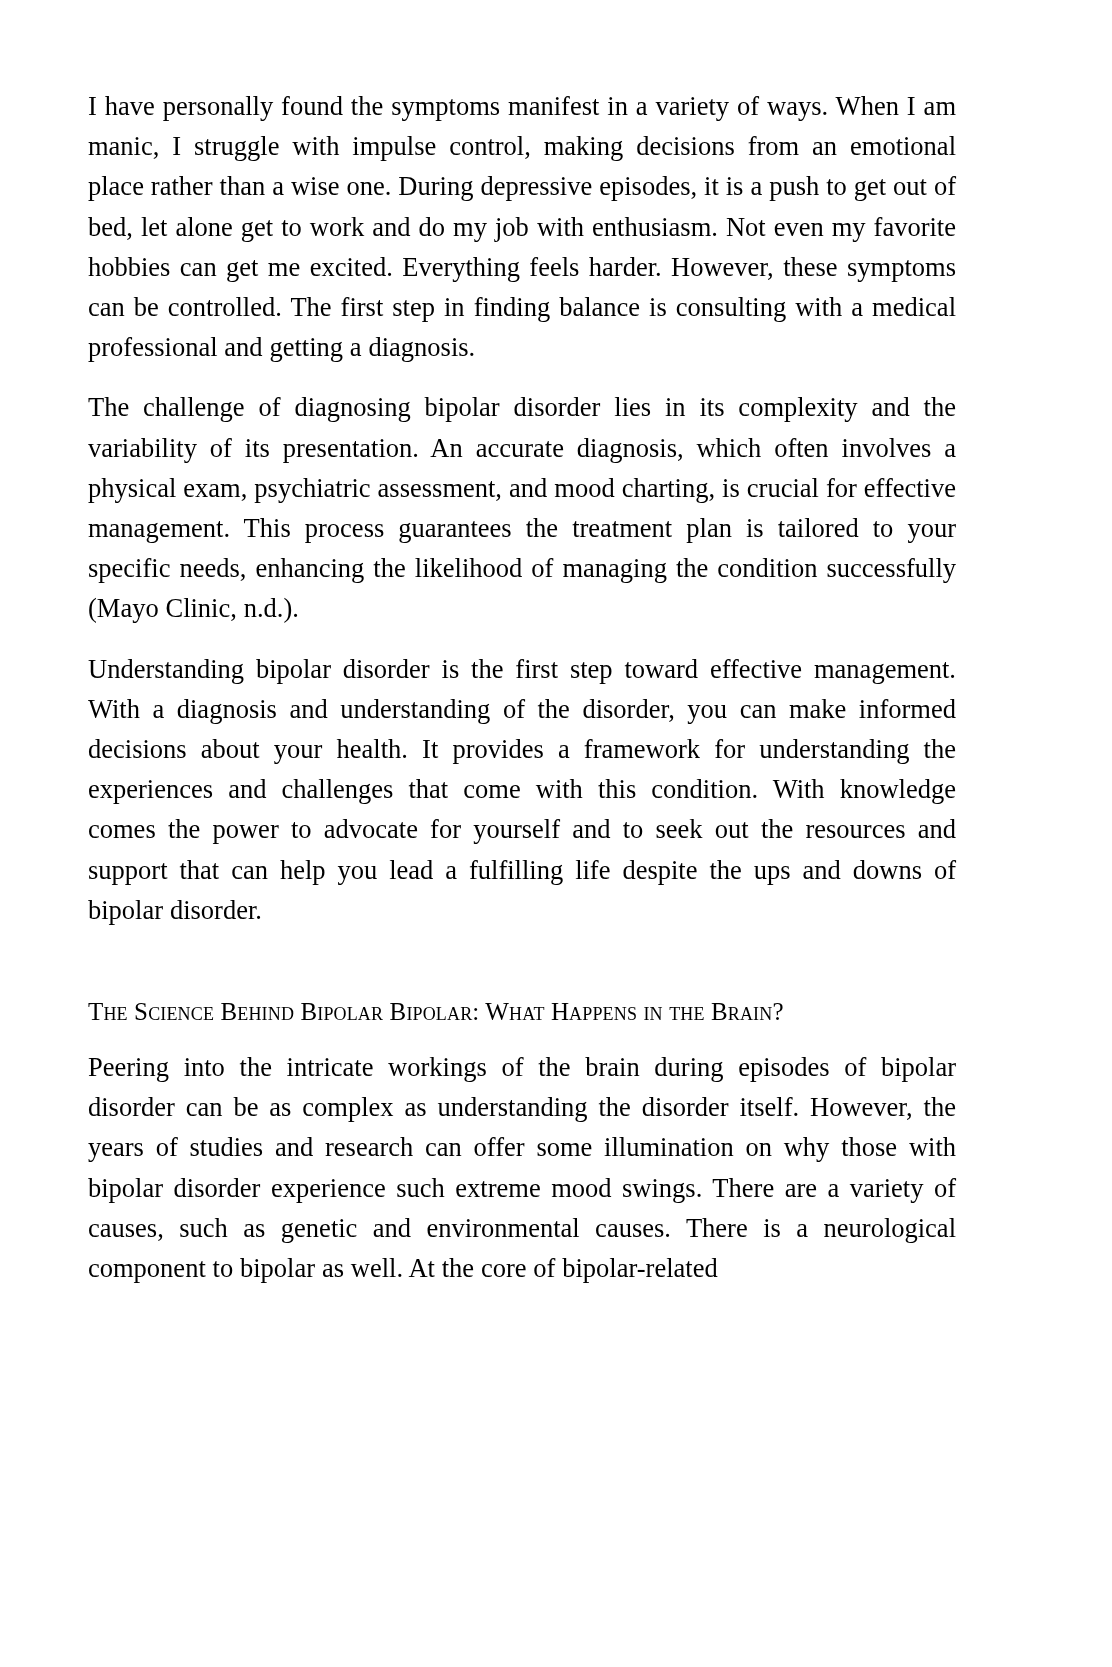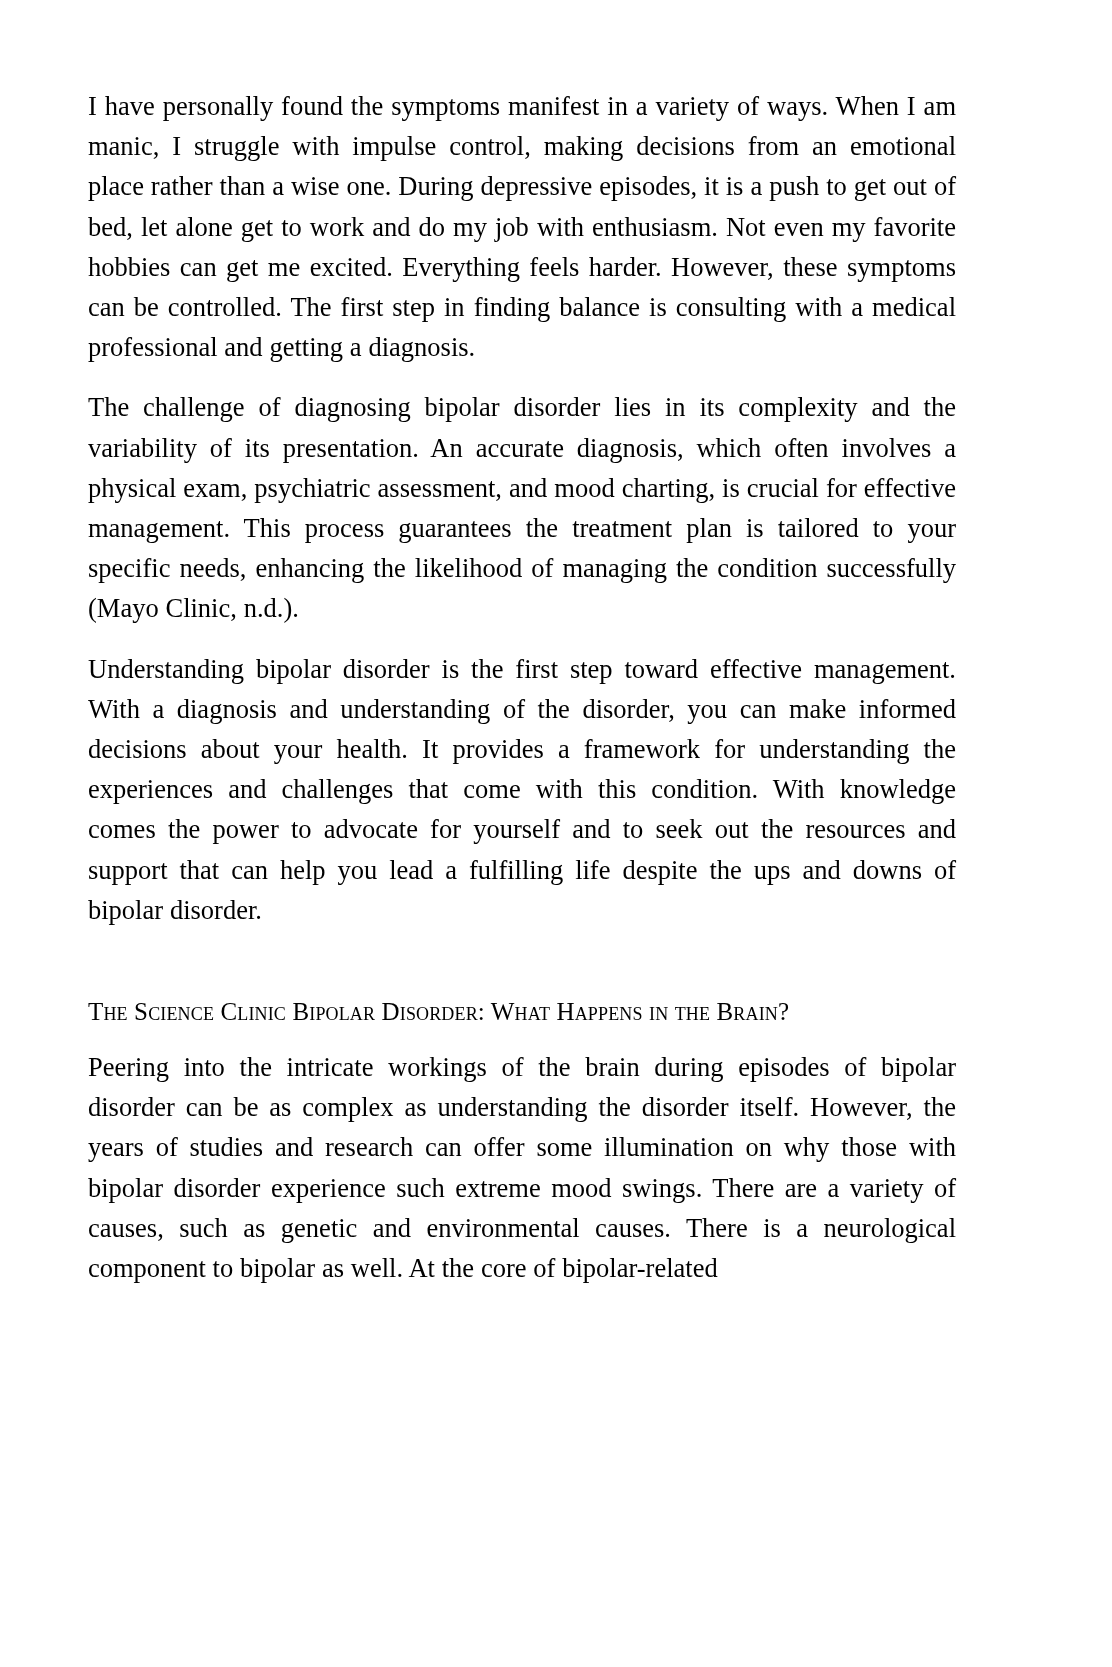--- a/index.html
+++ b/index.html
@@ -63,18 +63,18 @@
   <div class="content">
 
     <p class="para">I have personally found the symptoms manifest in a variety of ways. When I am manic, I struggle with impulse control, making decisions from an emotional place rather than a wise one. During depressive episodes, it is a push to get out of bed, let alone get to work and do my job with enthusiasm. Not even my favorite hobbies can get me excited. Everything feels harder. However, these symptoms can be controlled. The first step in finding balance is consulting with a medical professional and getting a diagnosis.</p>
 
     <p class="para">The challenge of diagnosing bipolar disorder lies in its complexity and the variability of its presentation. An accurate diagnosis, which often involves a physical exam, psychiatric assessment, and mood charting, is crucial for effective management. This process guarantees the treatment plan is tailored to your specific needs, enhancing the likelihood of managing the condition successfully (Mayo Clinic, n.d.).</p>
 
     <p class="para">Understanding bipolar disorder is the first step toward effective management. With a diagnosis and understanding of the disorder, you can make informed decisions about your health. It provides a framework for understanding the experiences and challenges that come with this condition. With knowledge comes the power to advocate for yourself and to seek out the resources and support that can help you lead a fulfilling life despite the ups and downs of bipolar disorder.</p>
 
     <div class="spacer-before-heading"></div>
 
-    <h2 class="section-heading">The Science Clinic Bipolar Disorder: What Happens in the Brain?</h2>
+    <h2 class="section-heading">The Science Behind Bipolar Bipolar: What Happens in the Brain?</h2>
 
     <p class="para tail-para">Peering into the intricate workings of the brain during episodes of bipolar disorder can be as complex as understanding the disorder itself. However, the years of studies and research can offer some illumination on why those with bipolar disorder experience such extreme mood swings. There are a variety of causes, such as genetic and environmental causes. There is a neurological component to bipolar as well. At the core of bipolar-related</p>
 
   </div>
 </div>
 
 </body></html>

